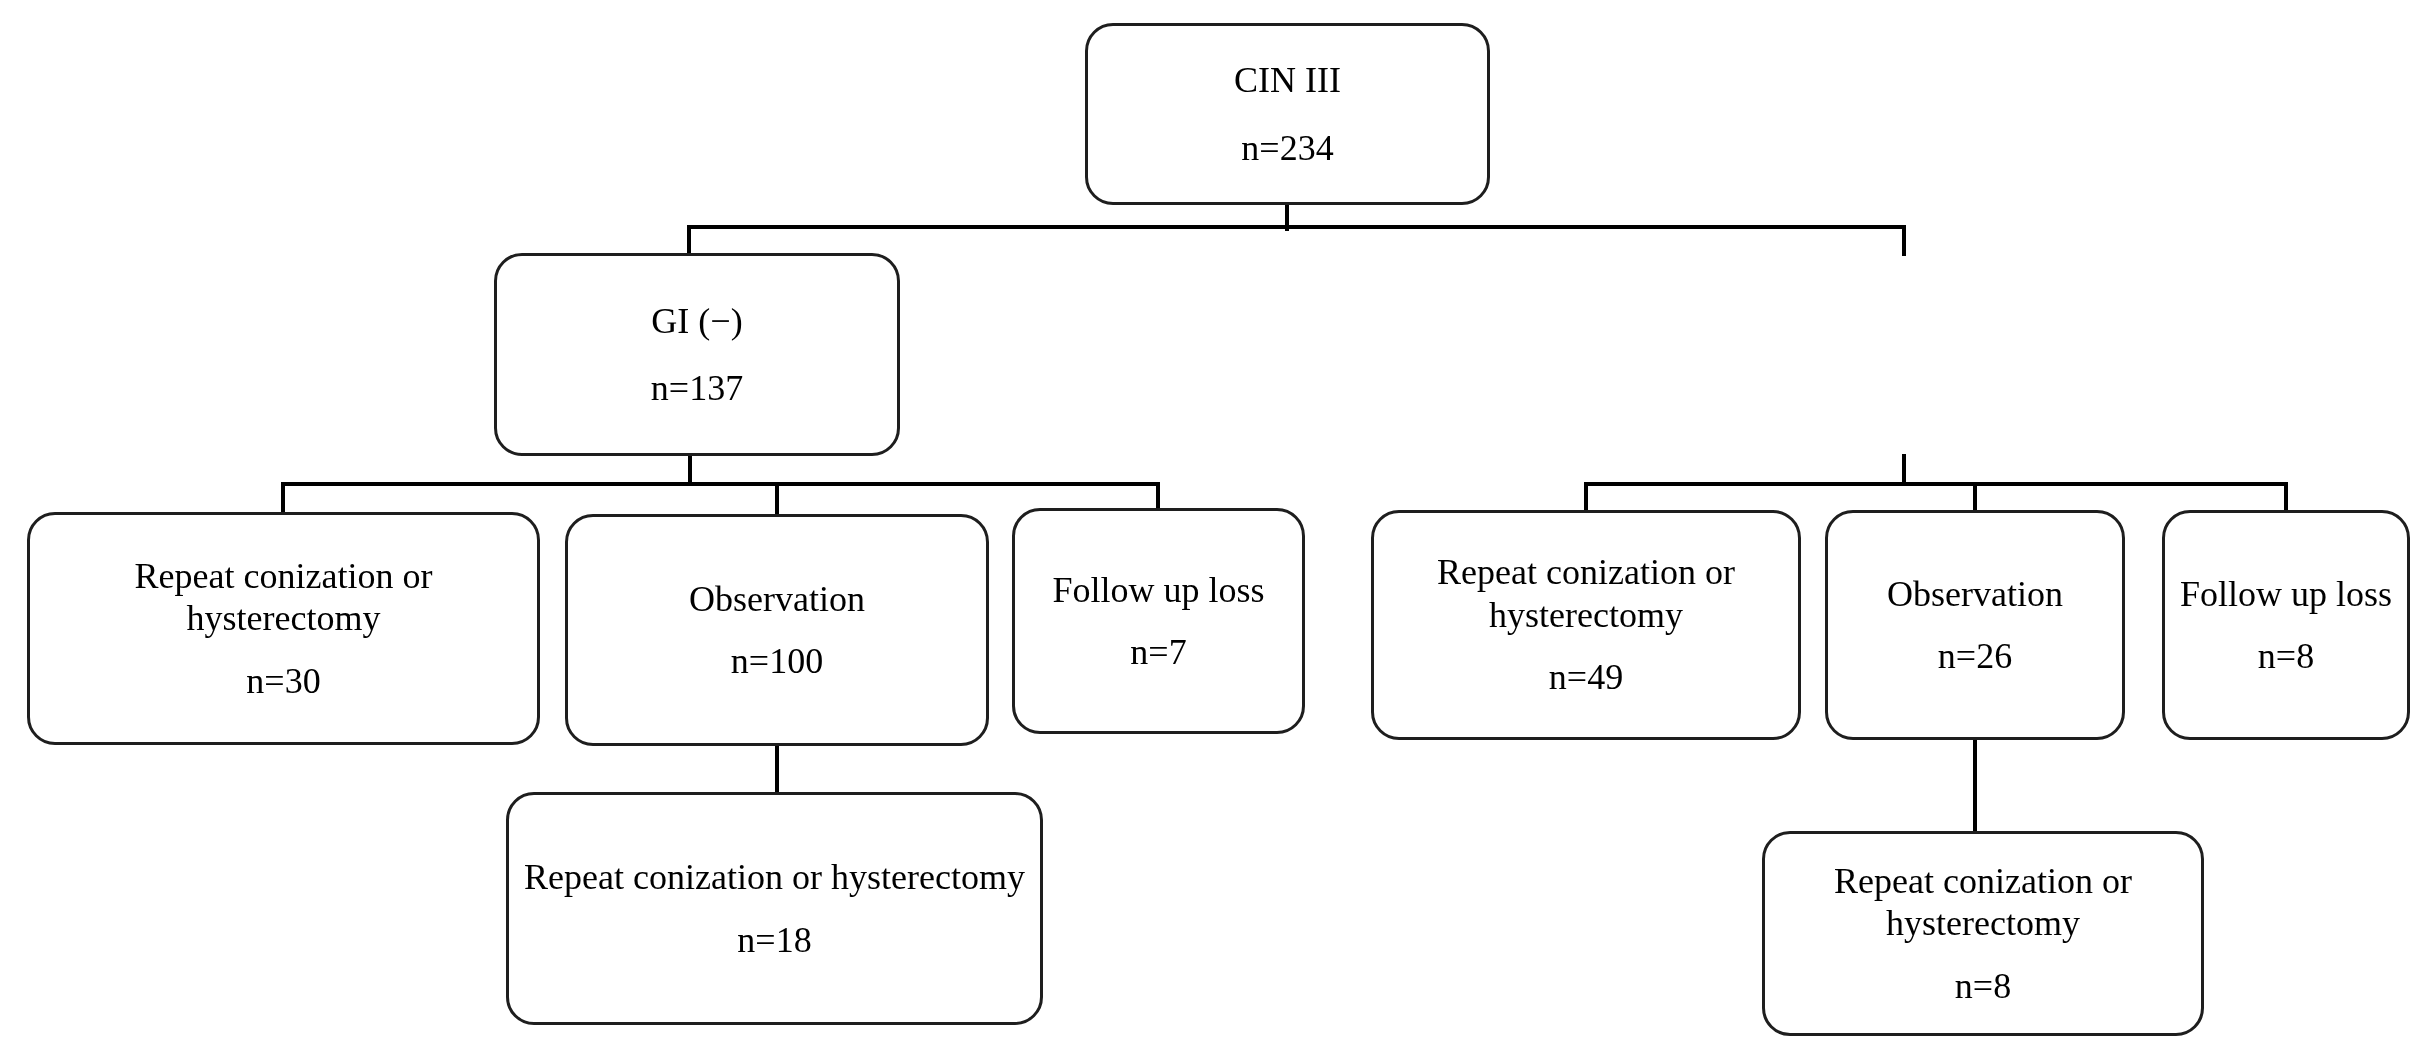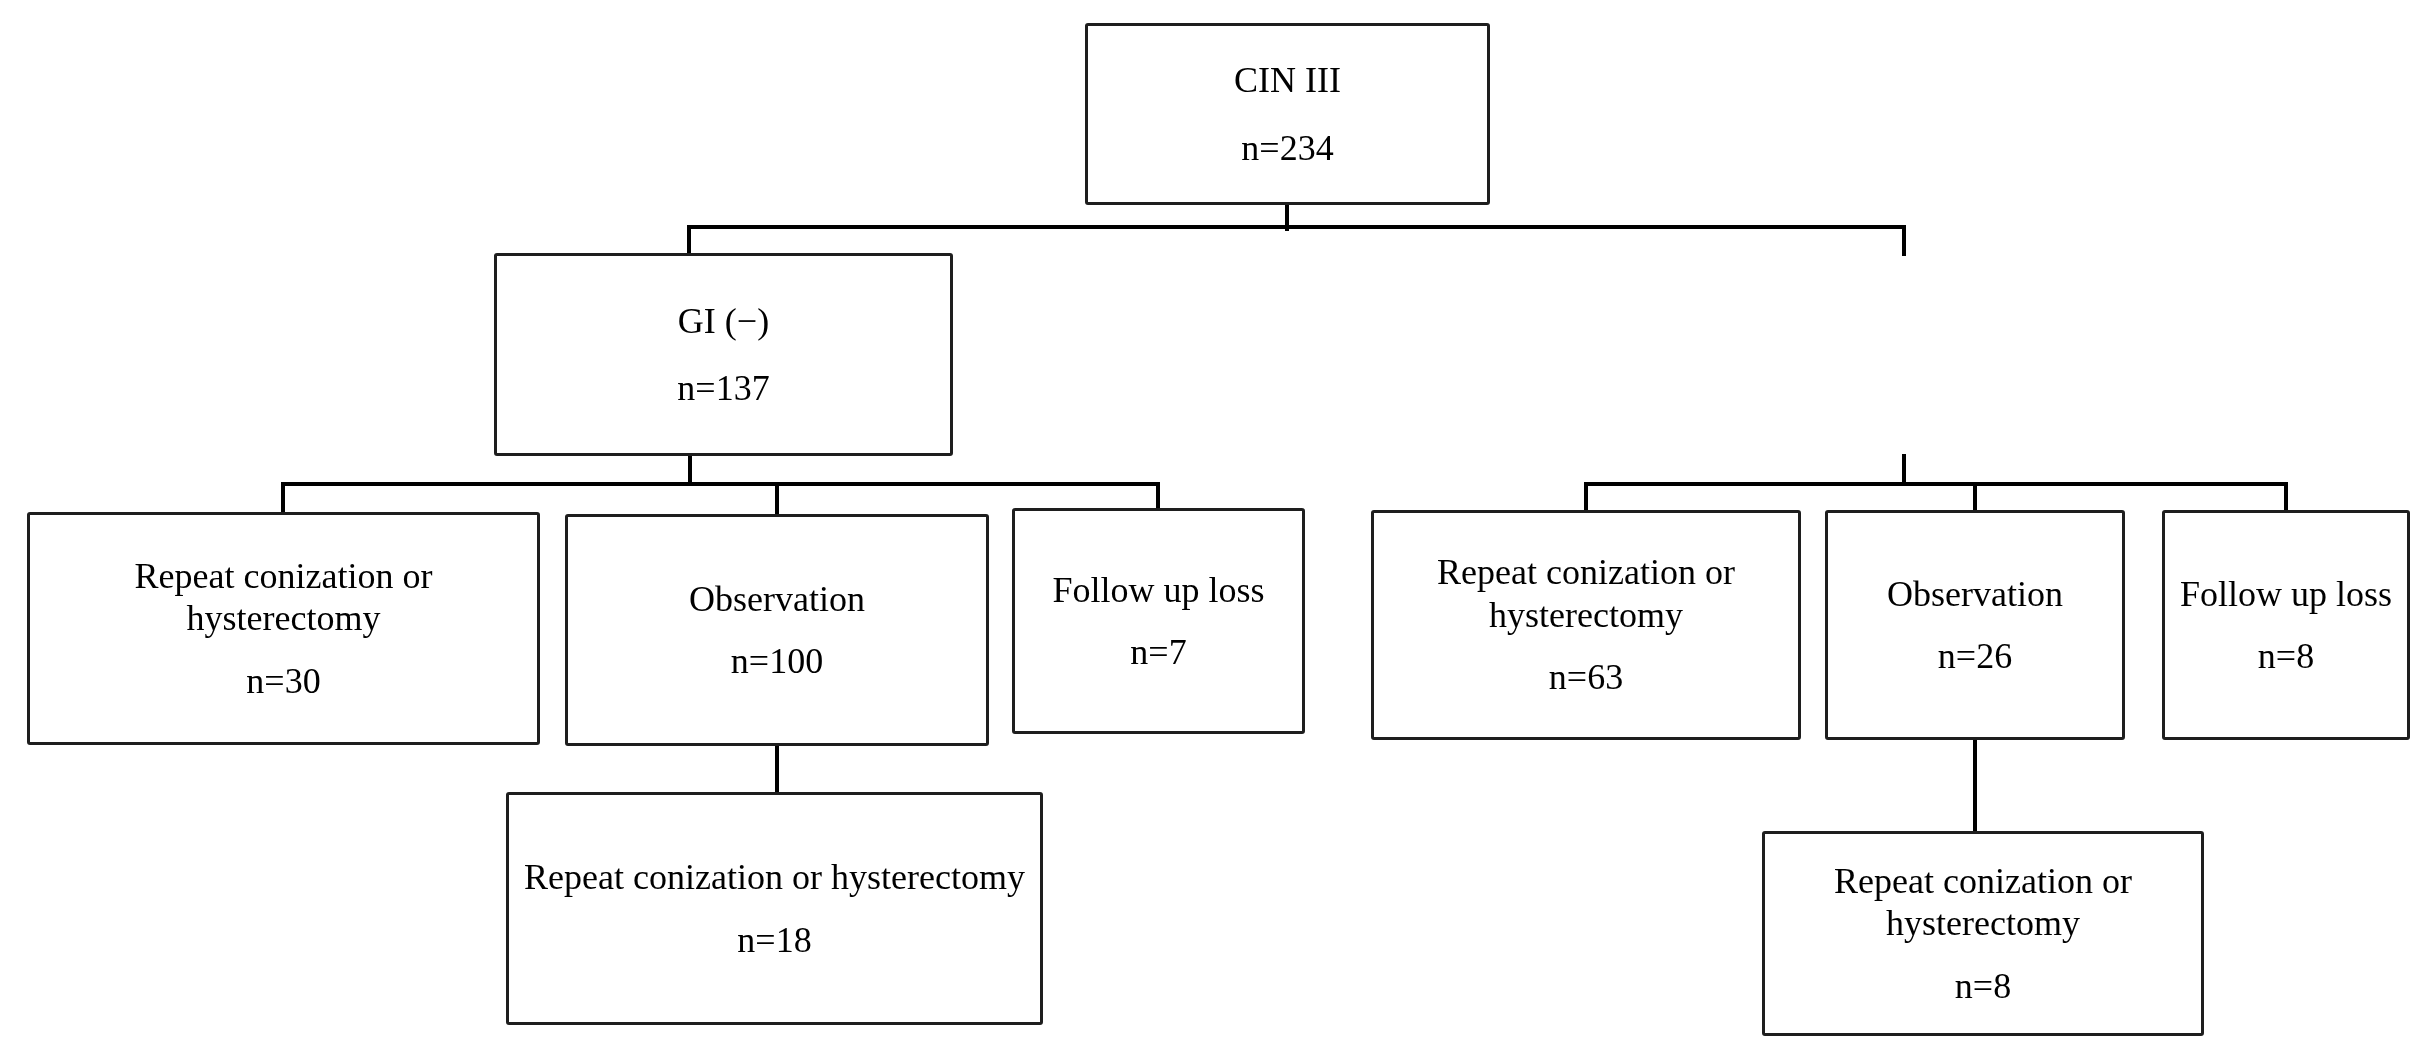--- a/index.html
+++ b/index.html
@@ -14,21 +14,21 @@
     background: #ffffff;
     font-family: "Liberation Serif", "DejaVu Serif", serif;
     color: #000000;
     overflow: hidden;
   }
   .node {
     position: absolute;
     box-sizing: border-box;
     background: #ffffff;
     border: 3px solid #1e1e1e;
-    border-radius: 3px;
+    border-radius: 28px;
     display: flex;
     flex-direction: column;
     align-items: center;
     justify-content: center;
     text-align: center;
     padding: 8px 14px;
     z-index: 2;
   }
   .node-label {
     font-size: 36px;
@@ -44,21 +44,21 @@
   .edge {
     position: absolute;
     background: #000000;
     z-index: 1;
   }
   .edge-v { width: 4px; }
   .edge-h { height: 4px; }
 
   
   #n-root        { left: 1085px; top: 23px;  width: 405px; height: 182px; }
-  #n-gineg       { left: 494px;  top: 253px; width: 459px; height: 203px; }
+  #n-gineg       { left: 494px;  top: 253px; width: 406px; height: 203px; }
   #n-gipos       { left: 1726px; top: 254px; width: 356px; height: 200px; }
   #n-negrep      { left: 27px;   top: 512px; width: 513px; height: 233px; }
   #n-negobs      { left: 565px;  top: 514px; width: 424px; height: 232px; }
   #n-negfu       { left: 1012px; top: 508px; width: 293px; height: 226px; }
   #n-posrep      { left: 1371px; top: 510px; width: 430px; height: 230px; }
   #n-posobs      { left: 1825px; top: 510px; width: 300px; height: 230px; }
   #n-posfu       { left: 2162px; top: 510px; width: 248px; height: 230px; }
   #n-negobsrep   { left: 506px;  top: 792px; width: 537px; height: 233px; }
   #n-posobsrep   { left: 1762px; top: 831px; width: 442px; height: 205px; }
 
@@ -129,21 +129,21 @@
     <div class="node-count">n=100</div>
   </div>
 
   <div class="node" id="n-negfu">
     <div class="node-label">Follow up loss</div>
     <div class="node-count">n=7</div>
   </div>
 
   <div class="node" id="n-posrep">
     <div class="node-label">Repeat conization or hysterectomy</div>
-    <div class="node-count">n=63</div>
+    <div class="node-count">n=49</div>
   </div>
 
   <div class="node" id="n-posobs">
     <div class="node-label">Observation</div>
     <div class="node-count">n=26</div>
   </div>
 
   <div class="node" id="n-posfu">
     <div class="node-label">Follow up loss</div>
     <div class="node-count">n=8</div>

